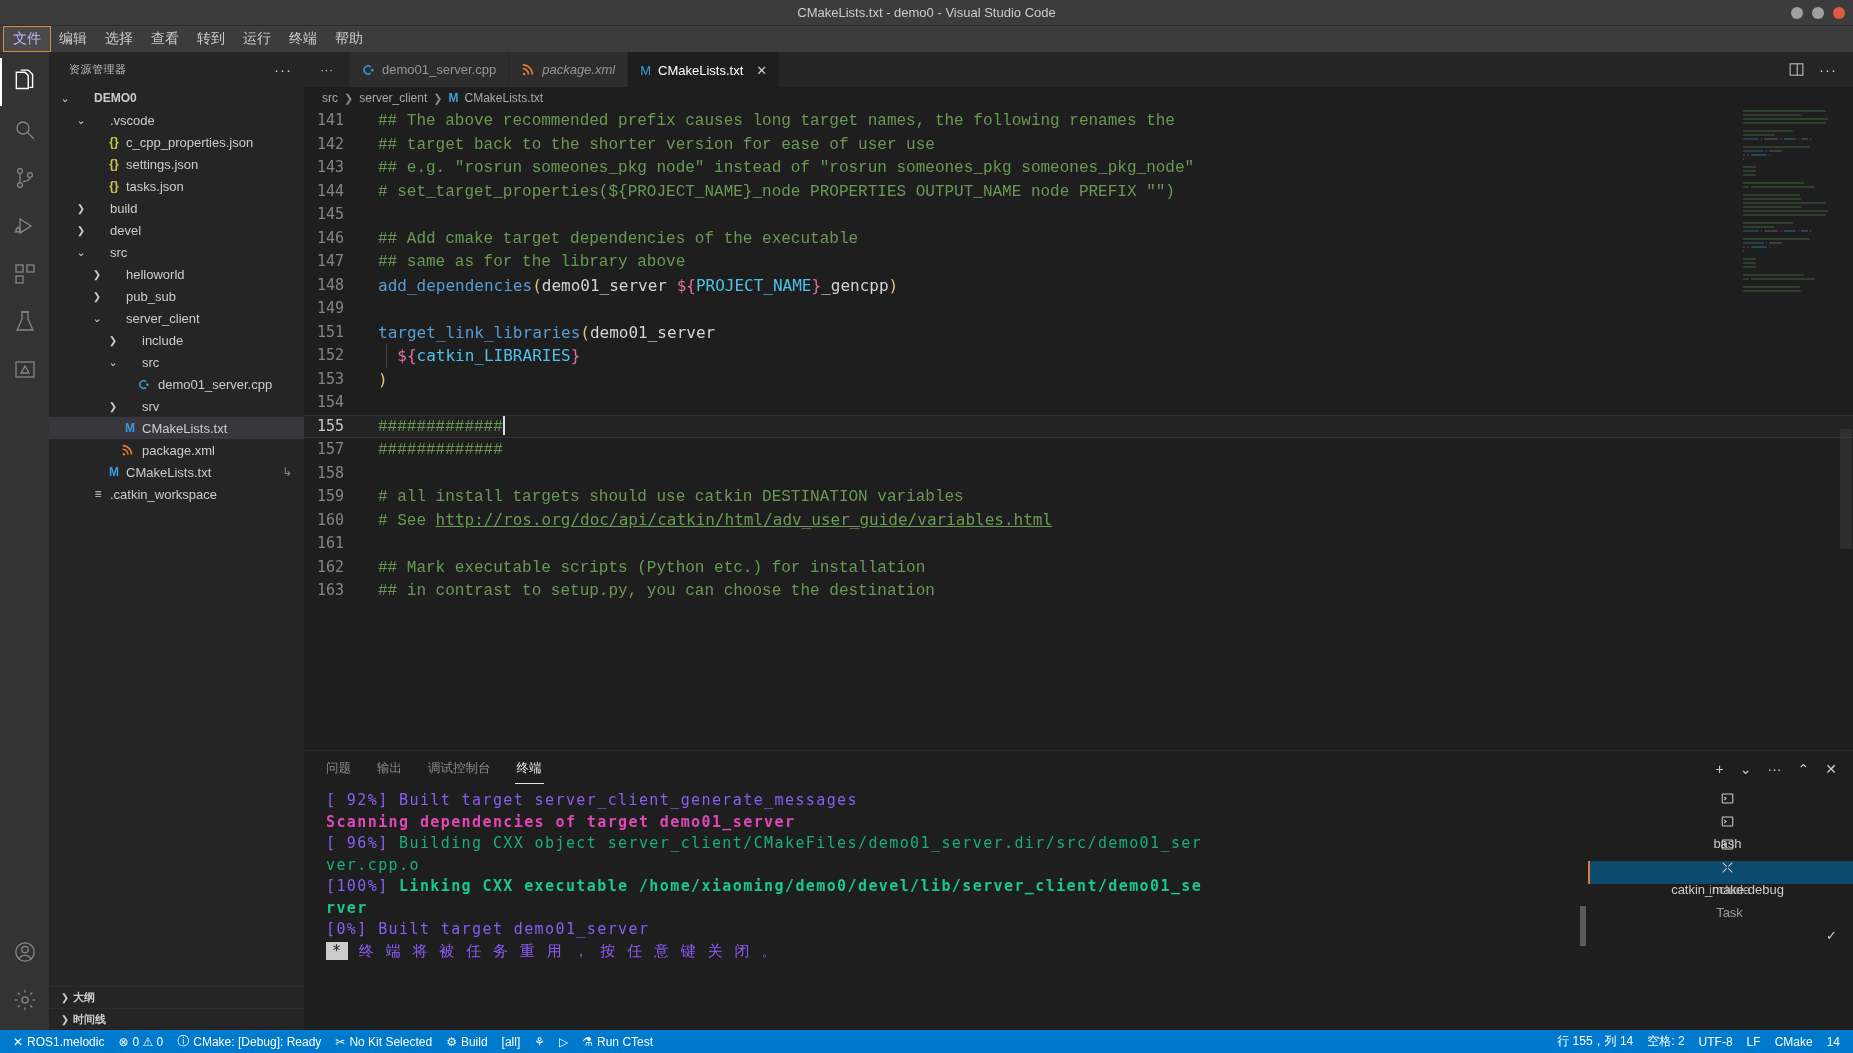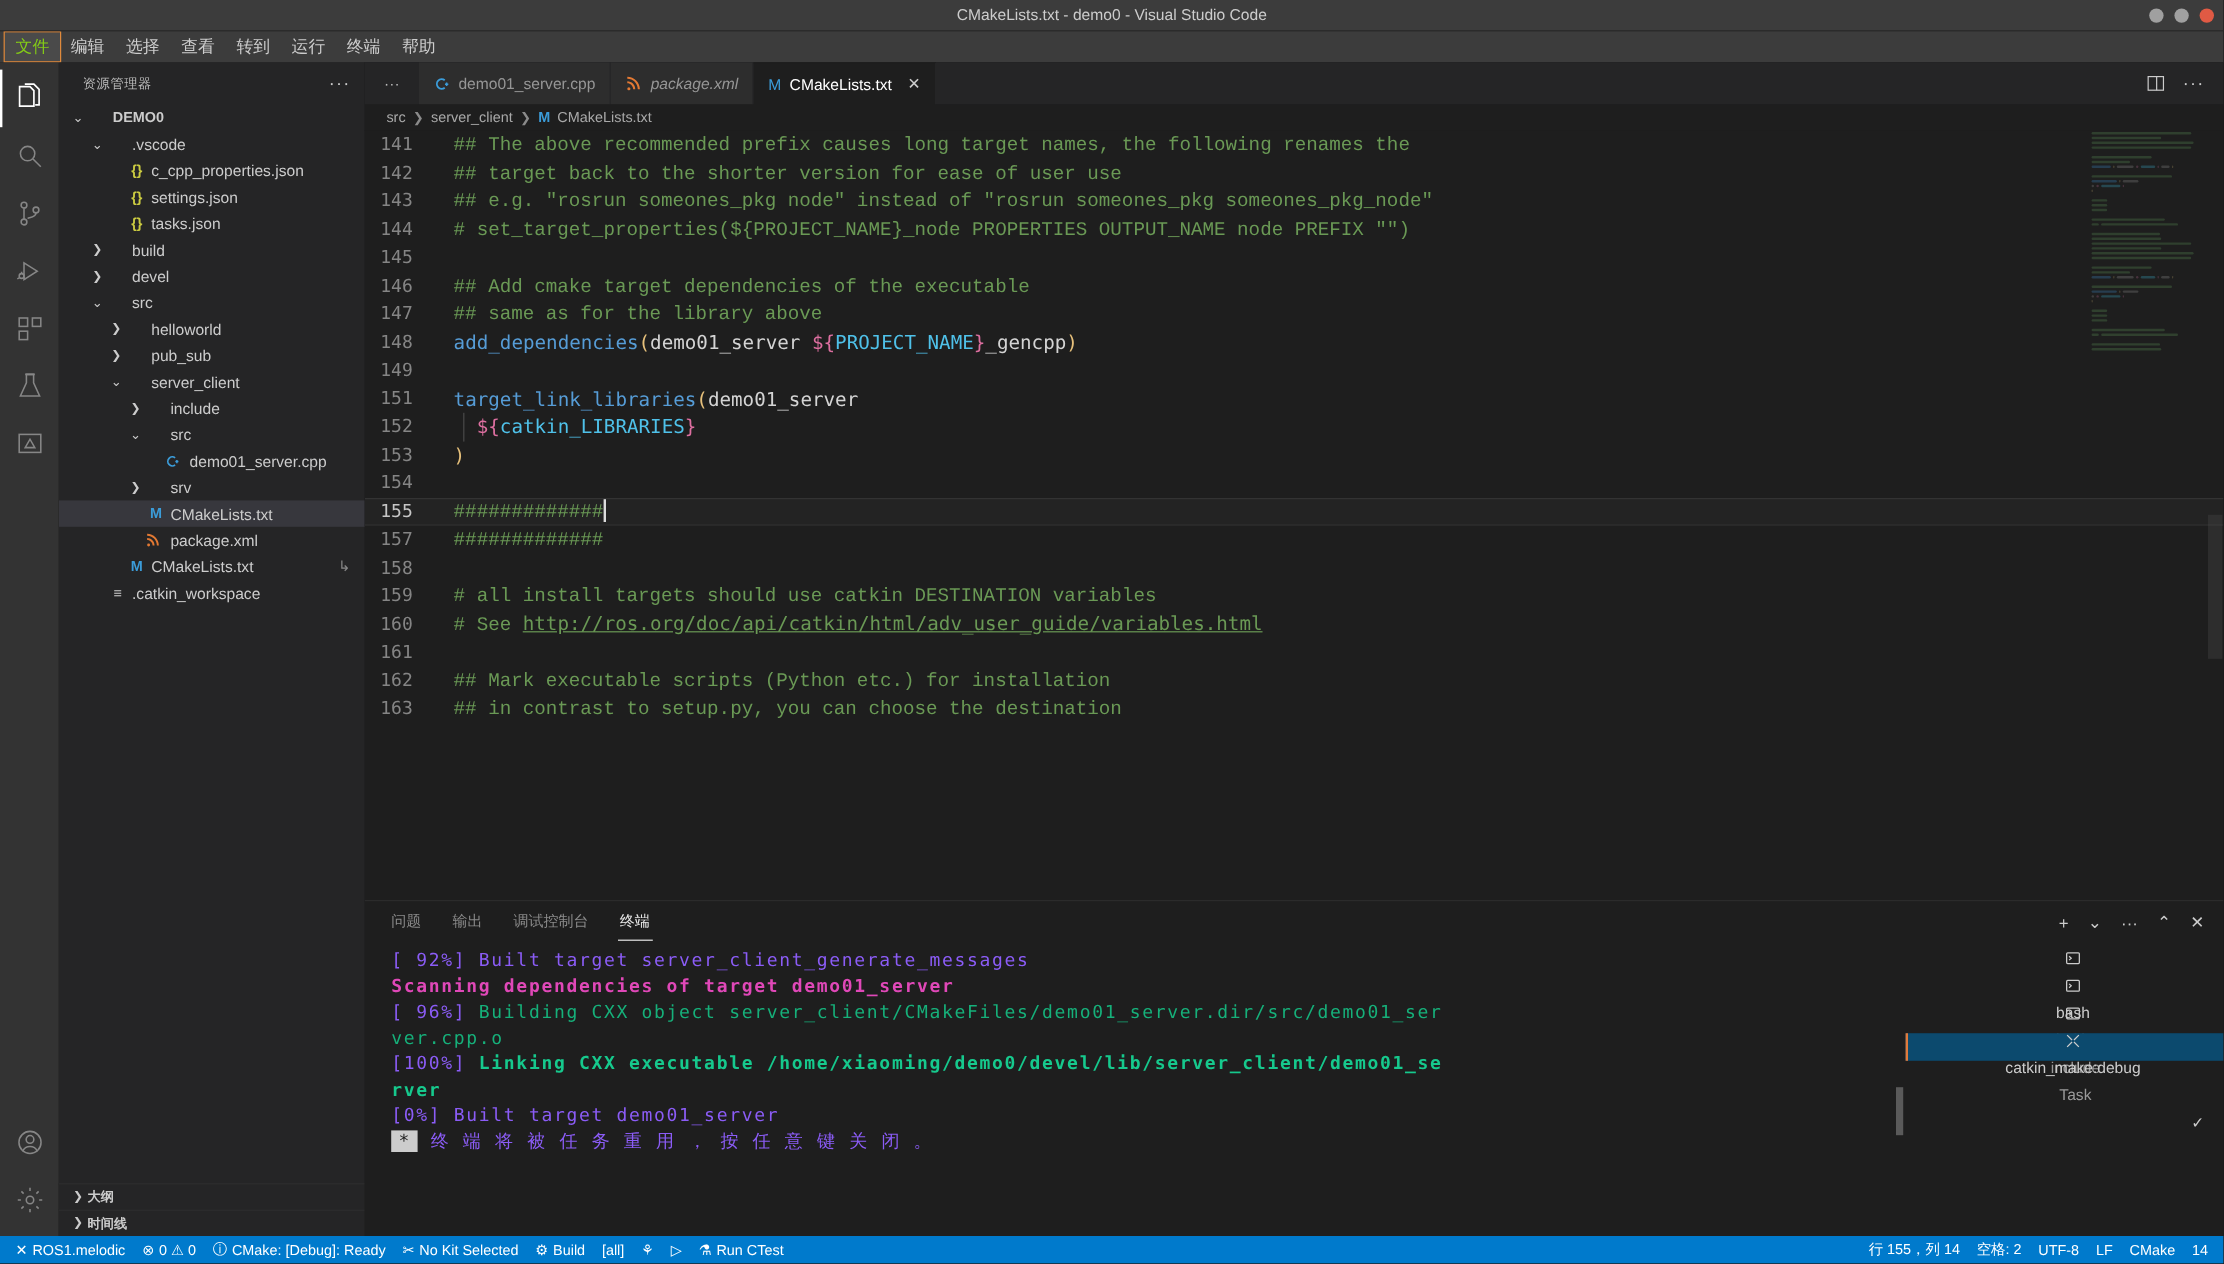--- a/index.html
+++ b/index.html
@@ -24,21 +24,21 @@
   .winbtn.min { background: #a0a0a0; }
   .winbtn.max { background: #a0a0a0; }
   .winbtn.close { background: #e05a44; }
 
   
   .menubar {
     height: 26px; background: #3c3c3c; display: flex; align-items: center;
     padding-left: 4px; flex: none; font-size: 14px;
   }
   .menuitem { padding: 3px 9px; color: #cccccc; white-space: nowrap; }
-  .menuitem.focused { outline: 1px solid #e08a3c; background: #4a4a4a; color: #84cc16; }
+  .menuitem.focused { outline: 1px solid #e08a3c; background: #4a4a4a; color: #c4b5fd; }
 
   
   .bodyrow { flex: 1; display: flex; min-height: 0; }
 
   
   .activitybar {
     width: 49px; background: #333333; flex: none;
     display: flex; flex-direction: column; align-items: center;
     padding-top: 6px;
   }

